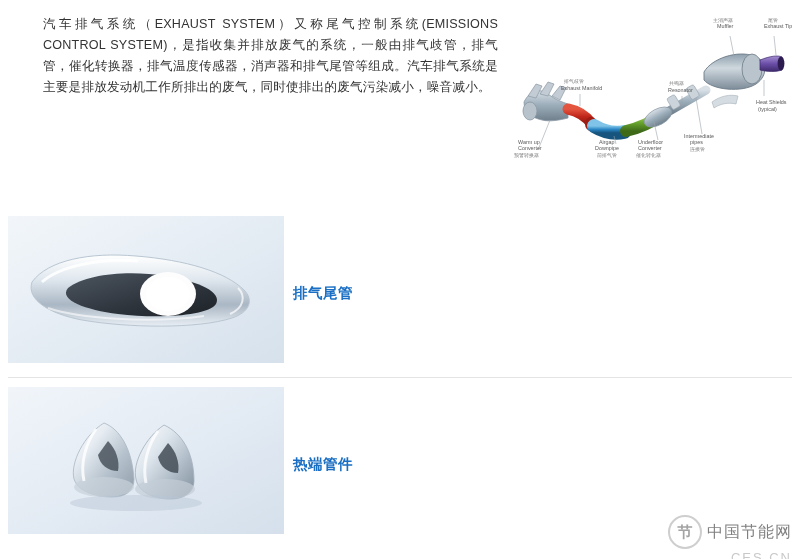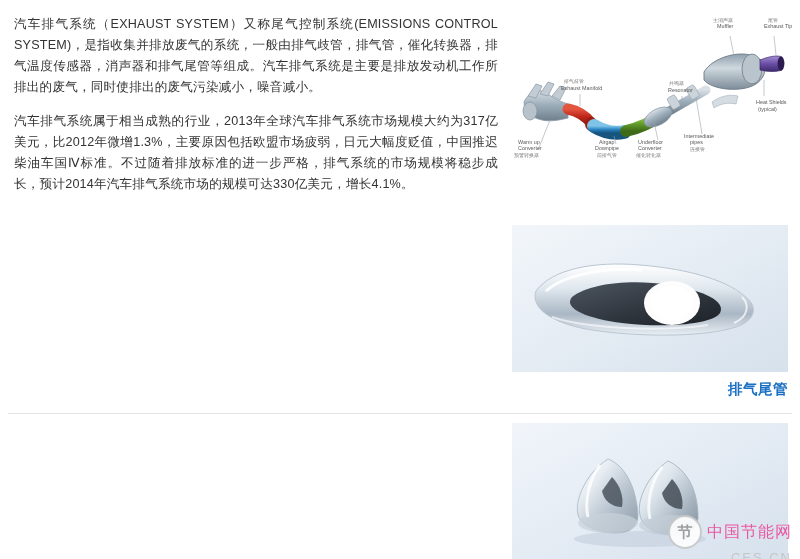--- a/index.html
+++ b/index.html
@@ -21,20 +21,21 @@
     position: relative;
     background: #ffffff;
   }
 
   
   .top-section {
     display: flex;
     align-items: flex-start;
     padding: 10px 8px 0 8px;
     box-sizing: border-box;
+    margin-left: 29px;
   }
   .article-text {
     width: 498px;
     padding: 4px 6px 0 6px;
     box-sizing: border-box;
   }
   .article-text p {
     margin: 0 0 13px 0;
     font-size: 12.6px;
     line-height: 21px;
@@ -54,25 +55,24 @@
     margin-left: 2px;
     background: #ffffff;
   }
   .diagram-svg {
     display: block;
   }
 
   
   .product-row {
     display: flex;
-    align-items: flex-end;
+    align-items: center;
     padding: 10px 12px 10px 8px;
     box-sizing: border-box;
     position: relative;
-    flex-direction: column;
   }
   .row-divider {
     position: absolute;
     left: 8px;
     right: 8px;
     top: 0;
     height: 1px;
     background: #e4e4e4;
   }
   .thumb {
@@ -120,21 +120,21 @@
     align-items: center;
     justify-content: center;
     font-size: 15px;
     font-weight: bold;
     color: #9a9a9a;
     font-family: "Liberation Serif", serif;
     margin-right: 5px;
   }
   .wm-text {
     font-size: 16px;
-    color: #ec4899;
+    color: #737373;
     letter-spacing: 1px;
   }
   .wm-sub {
     position: absolute;
     right: 0;
     top: 35px;
     font-size: 13px;
     color: #c3c3c3;
     letter-spacing: 2px;
     font-family: "Liberation Sans", sans-serif;
@@ -147,21 +147,20 @@
 </style>
 </head>
 <body>
 
 <div class="page">
 
   <div class="top-section">
 
     <div class="article-text">
       <p>汽车排气系统（EXHAUST SYSTEM）又称尾气控制系统(EMISSIONS CONTROL SYSTEM)，是指收集并排放废气的系统，一般由排气歧管，排气管，催化转换器，排气温度传感器，消声器和排气尾管等组成。汽车排气系统是主要是排放发动机工作所排出的废气，同时使排出的废气污染减小，噪音减小。</p>
-      <p>汽车排气系统属于相当成熟的行业，2013年全球汽车排气系统市场规模大约为317亿美元，比2012年微增1.3%，主要原因包括欧盟市场疲弱，日元大幅度贬值，中国推迟柴油车国Ⅳ标准。不过随着排放标准的进一步严格，排气系统的市场规模将稳步成长，预计2014年汽车排气系统市场的规模可达330亿美元，增长4.1%。</p>
     </div>
 
     <div class="diagram-wrap">
       <svg class="diagram-svg" width="286" height="176" viewBox="0 0 286 176" xmlns="http://www.w3.org/2000/svg">
         <defs>
           <linearGradient id="gMuffler" x1="0" y1="0" x2="0" y2="1">
             <stop offset="0%" stop-color="#8fa0ae"></stop>
             <stop offset="40%" stop-color="#cfd8de"></stop>
             <stop offset="100%" stop-color="#7d8c99"></stop>
           </linearGradient>

